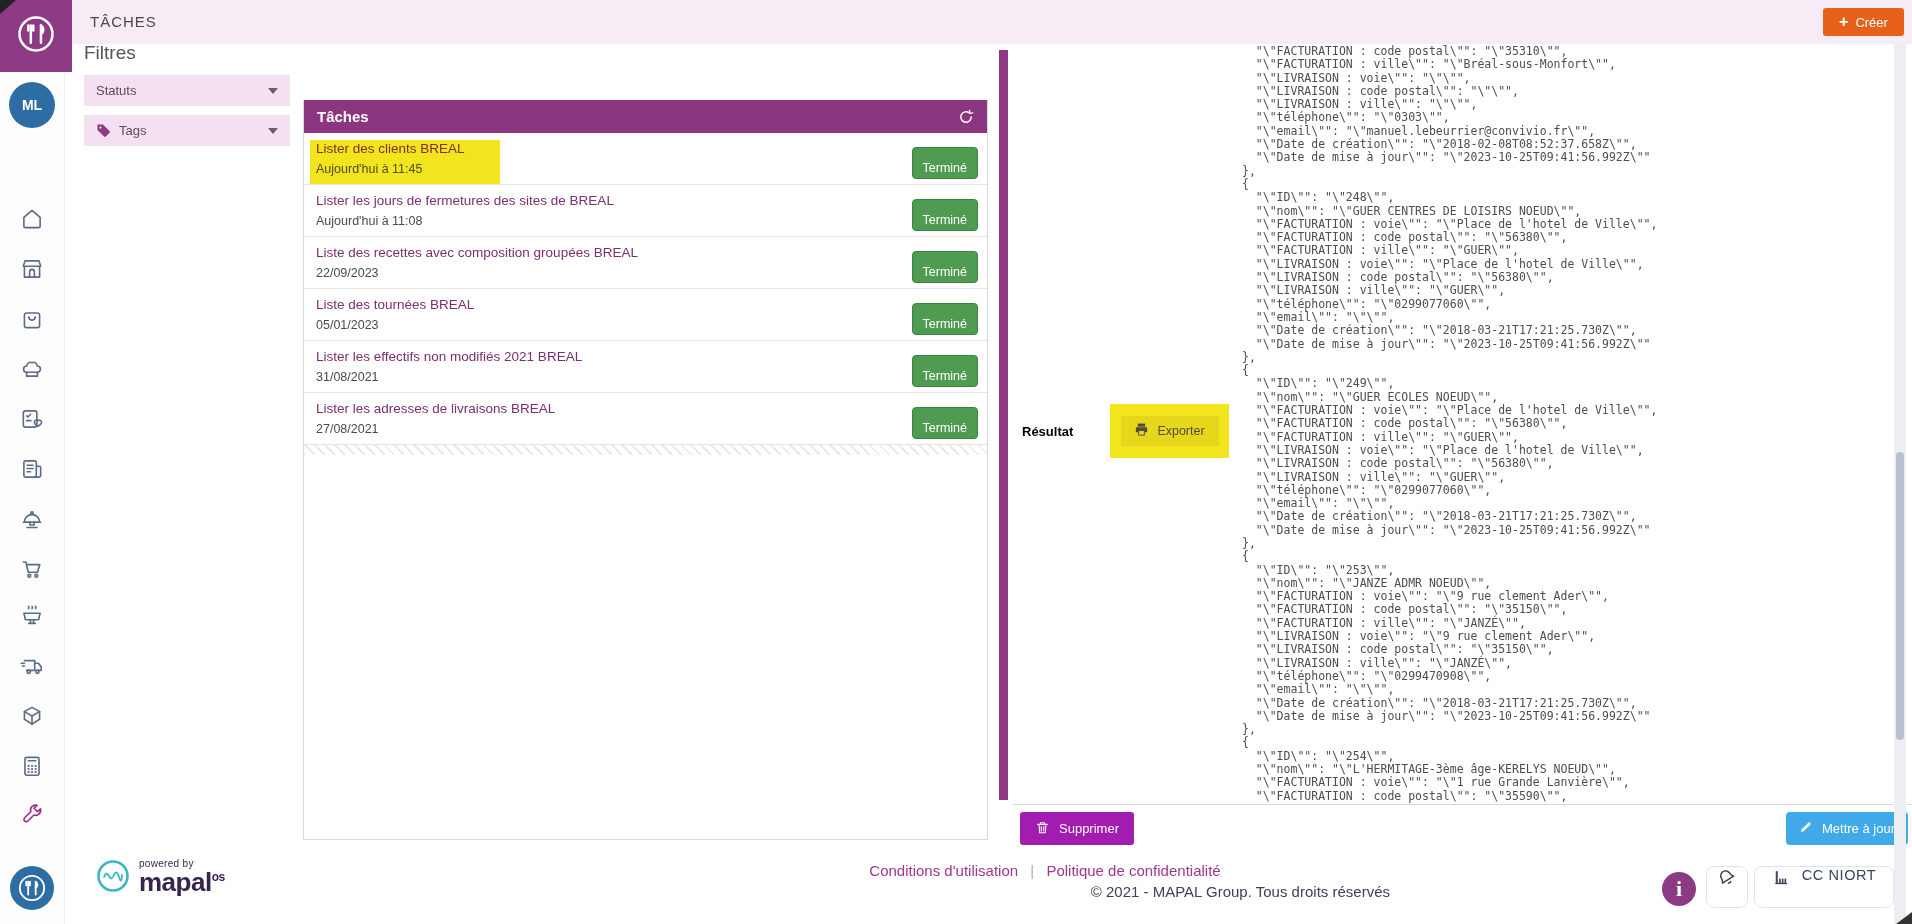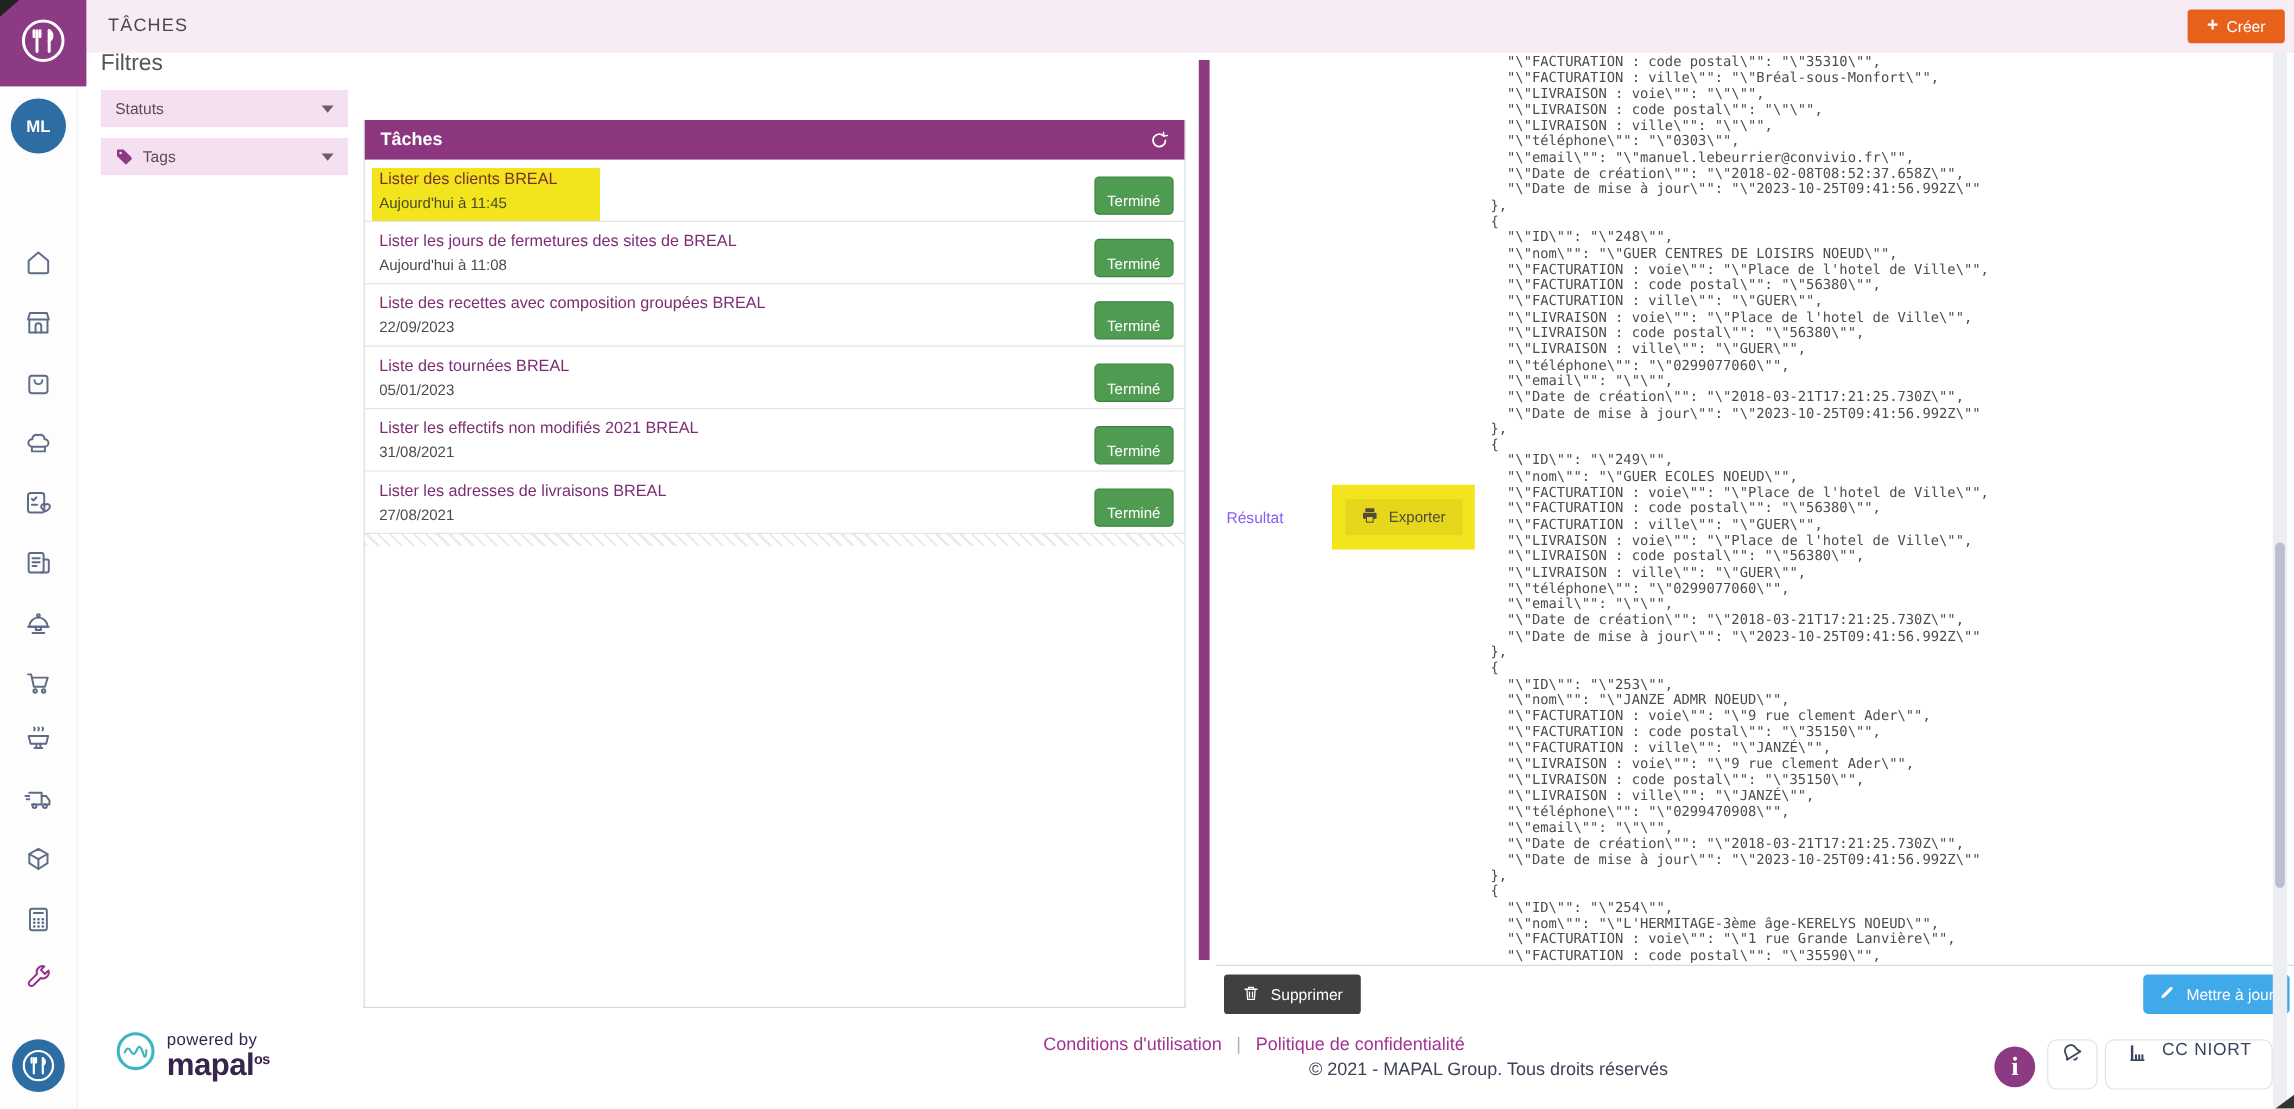--- a/index.html
+++ b/index.html
@@ -51,35 +51,35 @@
   .hl-box{position:absolute;left:6px;top:7px;width:190px;height:44px;background:#f2e41d;z-index:0;}
   .task-row.hl .t-title{color:#7d2f26;}
   .task-row.hl .t-date{color:#4c4c22;}
   .hatch{height:10px;background:repeating-linear-gradient(45deg,#ebebeb 0 2px,#ffffff 2px 7px);}
 
   
   .vdivider{position:absolute;left:999px;top:50px;width:9px;height:750px;background:#8d3a85;}
 
   
   .json-pre{position:absolute;left:1242px;top:45px;margin:0;font-family:"DejaVu Sans Mono",monospace;font-size:11.5px;line-height:13.3px;color:#4d4d4d;white-space:pre;}
-  .result-label{position:absolute;left:1022px;top:424px;font-size:13px;font-weight:normal;color:#8b5cf6;}
+  .result-label{position:absolute;left:1022px;top:424px;font-size:13px;font-weight:bold;color:#000000;}
   .export-hl{position:absolute;left:1110px;top:404px;width:119px;height:54px;background:#f2e41d;display:flex;align-items:center;justify-content:center;}
   .export-btn{width:98px;height:30px;background:#e6d71c;display:flex;align-items:center;justify-content:center;gap:8px;font-size:12.5px;color:#4f4b38;cursor:pointer;}
   .hdivider{position:absolute;left:1013px;top:804px;width:899px;height:1px;background:#d9d9d9;}
-  .delete-btn{position:absolute;left:1020px;top:812px;height:33px;padding:0 15px;background:#404040;border-radius:3px;color:#fff;font-size:13px;display:flex;align-items:center;gap:9px;cursor:pointer;}
+  .delete-btn{position:absolute;left:1020px;top:812px;height:33px;padding:0 15px;background:#a21caf;border-radius:3px;color:#fff;font-size:13px;display:flex;align-items:center;gap:9px;cursor:pointer;}
   .update-btn{position:absolute;left:1786px;top:812px;height:33px;padding:0 13px;background:#3fa9ea;border-radius:4px;color:#fff;font-size:13px;display:flex;align-items:center;gap:9px;cursor:pointer;}
 
   
   .sb-track{position:absolute;left:1894px;top:44px;width:12px;height:880px;background:#edeef1;}
   .sb-thumb{position:absolute;left:2px;top:408px;width:8px;height:288px;background:#b9bfce;border-radius:5px;cursor:pointer;}
 
   
   .mapal{position:absolute;left:95px;top:858px;display:flex;align-items:flex-start;gap:8px;}
   .mapal-text{display:flex;flex-direction:column;}
-  .mapal-powered{font-size:14px;color:#38254e;letter-spacing:.3px;}
+  .mapal-powered{font-size:10px;color:#38254e;letter-spacing:.3px;}
   .mapal-word{font-size:26px;font-weight:bold;color:#38254e;line-height:1;letter-spacing:-.5px;}
   .mapal-os{font-size:12px;font-weight:bold;vertical-align:super;}
   .legal{position:absolute;left:700px;top:862px;width:690px;text-align:center;}
   .legal-links{font-size:15px;color:#a03590;}
   .legal-links .sep{color:#b9a9b5;margin:0 8px;}
   .legal-links span.lnk{cursor:pointer;}
   .legal-copy{font-size:15px;color:#3c4257;margin-top:4px;text-align:right;}
   .info-circle{position:absolute;left:1662px;top:872px;width:34px;height:34px;border-radius:50%;background:#8d3a85;color:#fff;font-family:"Liberation Serif",serif;font-weight:bold;font-size:22px;display:flex;align-items:center;justify-content:center;cursor:pointer;}
   .sq-btn{position:absolute;top:866px;height:42px;box-sizing:border-box;background:#fff;border:1px solid #e2e2ea;border-radius:8px;display:flex;align-items:flex-start;justify-content:center;cursor:pointer;}
   .bell-btn{left:1706px;width:42px;}

